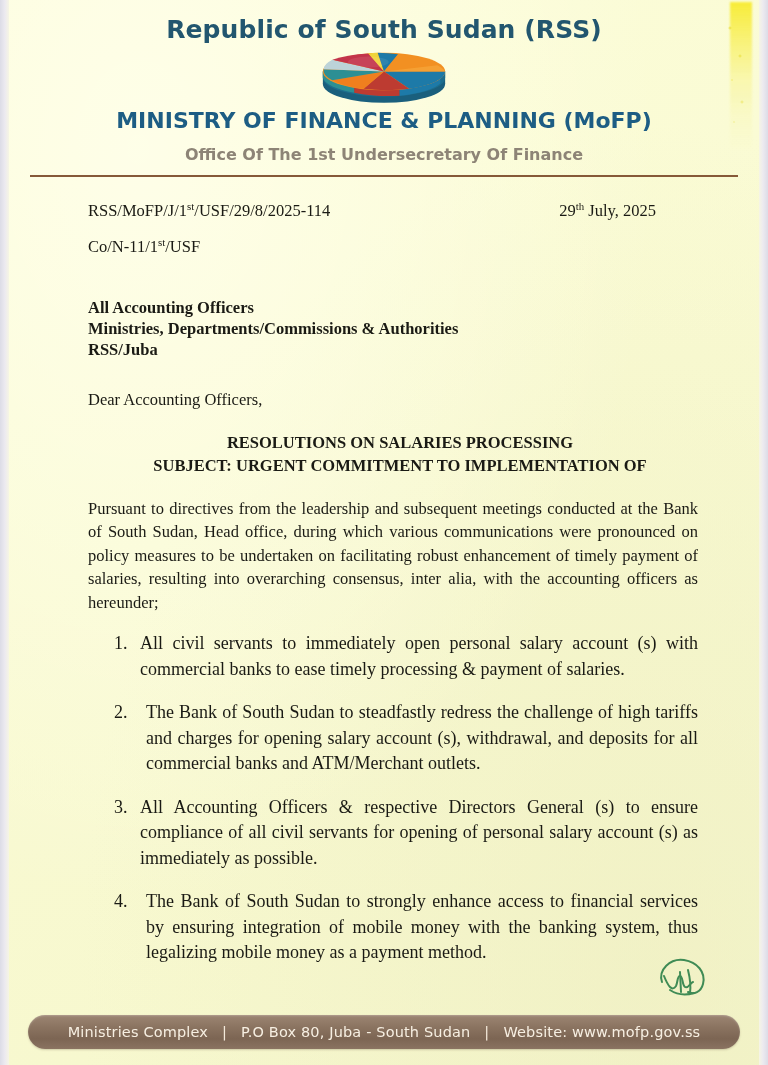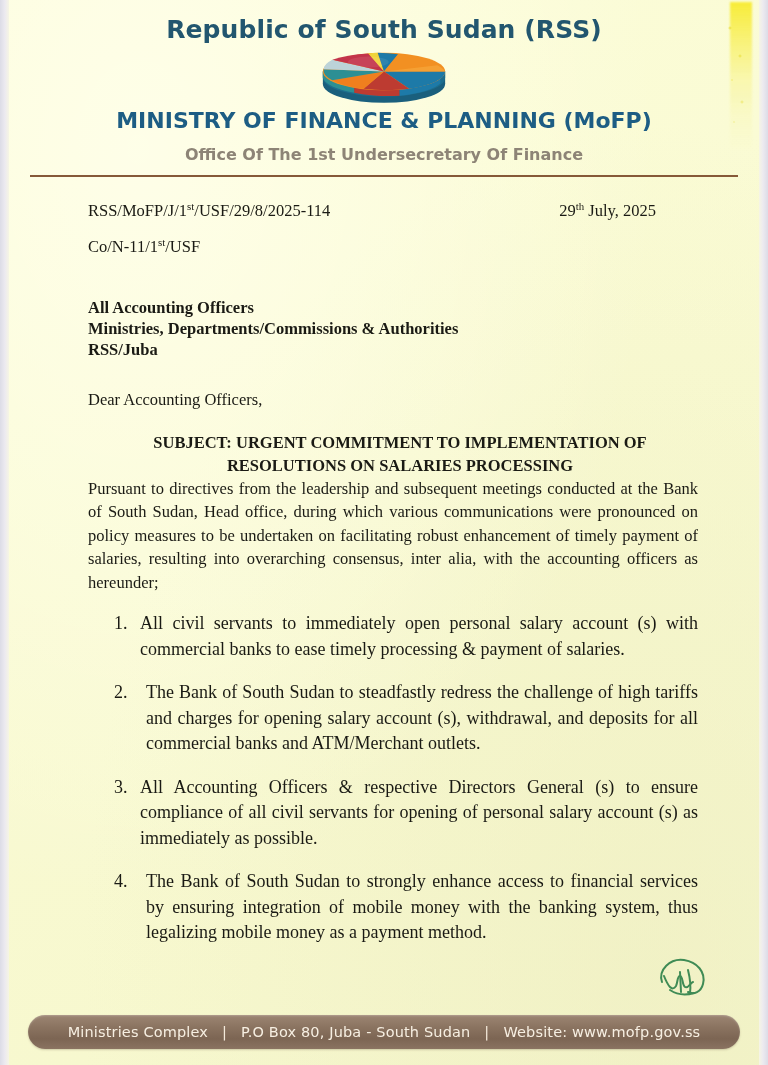--- a/index.html
+++ b/index.html
@@ -157,20 +157,21 @@
     font-size: 16.5px;
   }
   .subject {
     margin: 22px 18px 0 32px;
     text-align: center;
     font-weight: bold;
     font-size: 16.5px;
     line-height: 1.35;
   }
   .para {
+    margin-top: 20px;
     text-align: justify;
     line-height: 1.42;
     font-size: 16.5px;
   }
 
   ol.resolutions {
     margin: 17px 0 0 0;
     padding-left: 26px;
     list-style: none;
     counter-reset: res;
@@ -295,22 +296,22 @@
 
       <div class="addressee">
         <div>All Accounting Officers</div>
         <div>Ministries, Departments/Commissions &amp; Authorities</div>
         <div>RSS/Juba</div>
       </div>
 
       <div class="salutation">Dear Accounting Officers,</div>
 
       <div class="subject">
+        <div>RESOLUTIONS ON SALARIES PROCESSING</div>
         <div>SUBJECT: URGENT COMMITMENT TO IMPLEMENTATION OF</div>
-        <div>RESOLUTIONS ON SALARIES PROCESSING</div>
       </div>
 
       <div class="para">Pursuant to directives from the leadership and subsequent meetings conducted at the Bank of South Sudan, Head office, during which various communications were pronounced on policy measures to be undertaken on facilitating robust enhancement of timely payment of salaries, resulting into overarching consensus, inter alia, with the accounting officers as hereunder;</div>
 
       <ol class="resolutions">
         <li>All civil servants to immediately open personal salary account (s) with commercial banks to ease timely processing &amp; payment of salaries.</li>
         <li class="wide-gap">The Bank of South Sudan to steadfastly redress the challenge of high tariffs and charges for opening salary account (s), withdrawal, and deposits for all commercial banks and ATM/Merchant outlets.</li>
         <li>All Accounting Officers &amp; respective Directors General (s) to ensure compliance of all civil servants for opening of personal salary account (s) as immediately as possible.</li>
         <li class="wide-gap">The Bank of South Sudan to strongly enhance access to financial services by ensuring integration of mobile money with the banking system, thus legalizing mobile money as a payment method.</li>
       </ol>

